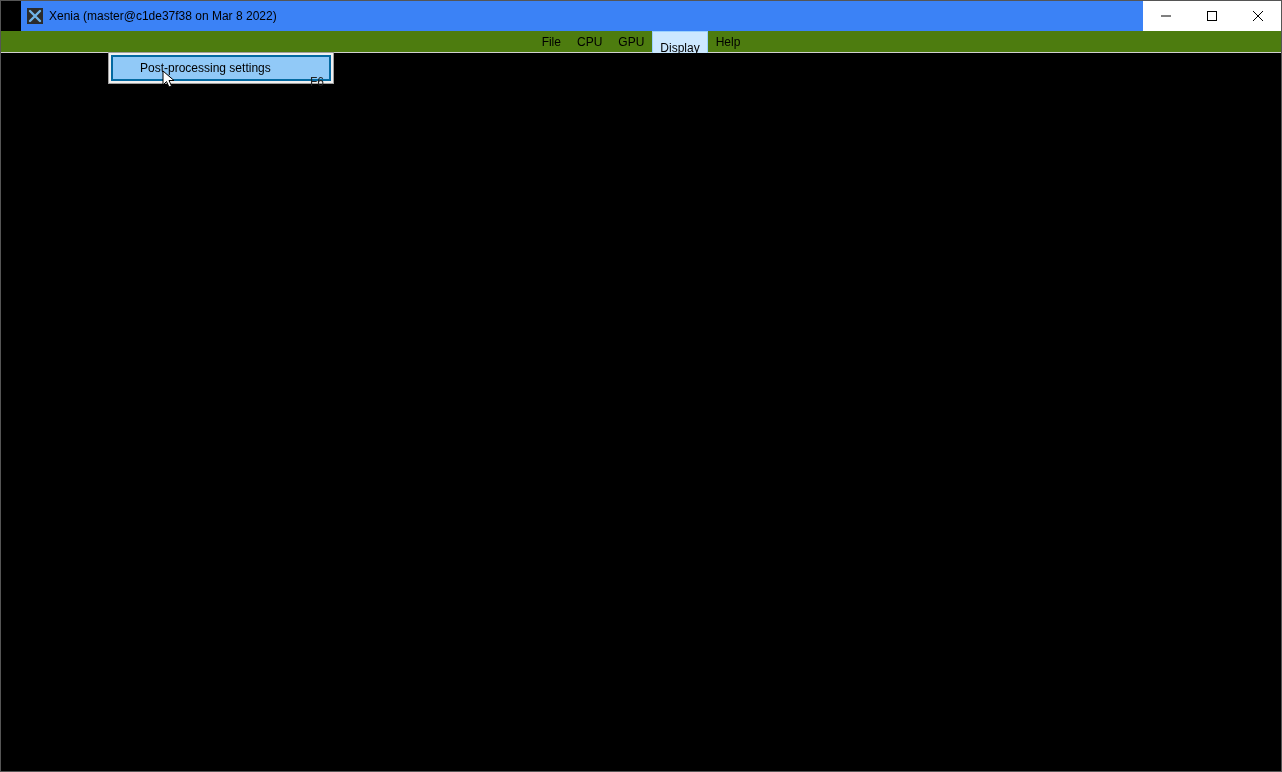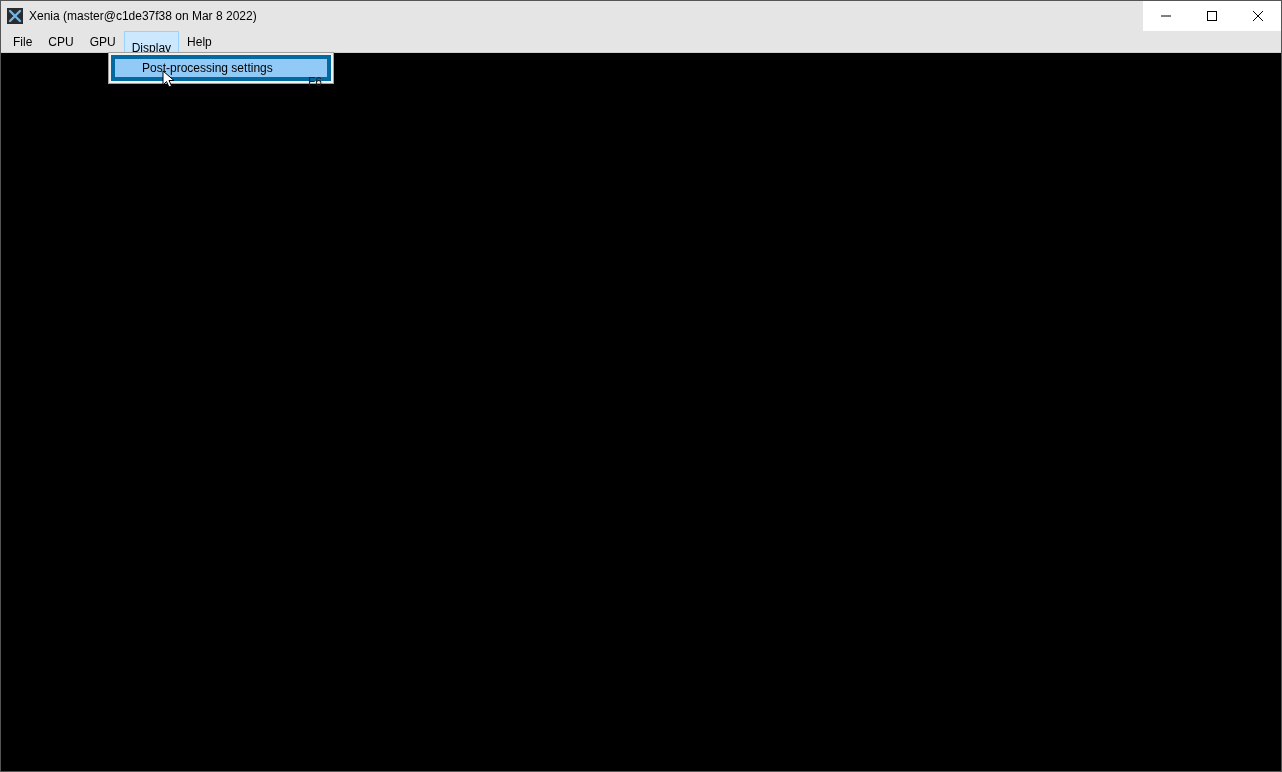--- a/index.html
+++ b/index.html
@@ -14,26 +14,27 @@
   }
   .window {
     width: 1282px; height: 772px;
     background: #000;
     display: flex;
     flex-direction: column;
     border: 1px solid #555;
   }
   .titlebar {
     height: 30px;
-    background: #e5e5e5;
+    background: #3b82f6;
     display: flex;
     align-items: center;
     padding-left: 6px;
     color: #000;
     flex-shrink: 0;
+    margin-left: 20px;
   }
   .titlebar .app-icon {
     width: 16px; height: 16px;
     margin-right: 6px;
     display: inline-flex;
     align-items: center; justify-content: center;
   }
   .titlebar .title-text {
     flex: 0 0 auto;
     font-size: 12px;
@@ -48,27 +49,28 @@
     height: 100%;
     display: flex;
     align-items: center;
     justify-content: center;
     background: #fff;
   }
   .win-btn svg { display: block; }
 
   .menubar {
     height: 22px;
-    background: #e5e5e5;
+    background: #4d7c0f;
     display: flex;
     align-items: stretch;
     padding: 0 4px;
     border-bottom: 1px solid #d0d0d0;
     flex-shrink: 0;
     position: relative;
+    justify-content: center;
   }
   .menu-item {
     padding: 0 8px;
     display: flex;
     align-items: center;
     color: #000;
     font-size: 12px;
     cursor: default;
   }
   .menu-item.active {
@@ -98,21 +100,21 @@
     height: 26px;
     display: flex;
     align-items: center;
     padding: 0 6px 0 28px;
     font-size: 12px;
     color: #000;
     position: relative;
   }
   .dropdown-item.highlight {
     background: #91c9f7;
-    border: 4px solid #0369a1;
+    border: 2px solid #0369a1;
     padding: 0 5px 0 27px;
   }
   .dropdown-item .label { flex: 1; }
   .dropdown-item .shortcut {
     color: #222;
     margin-left: 10px;
     margin-top: 28px;
   }
 
   .cursor {

